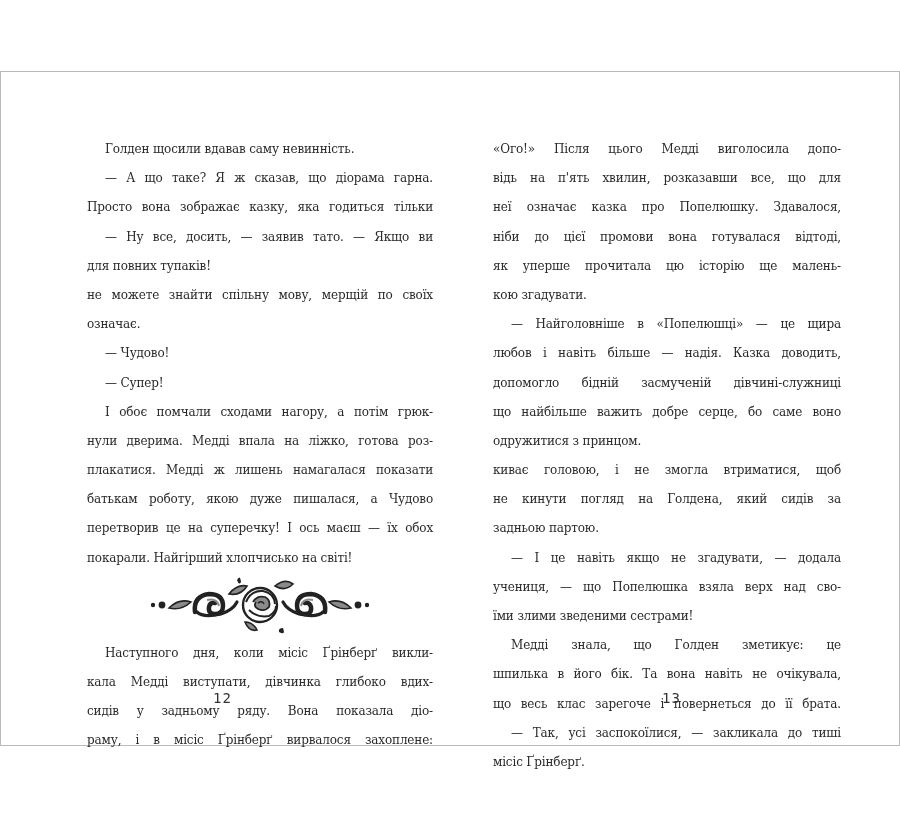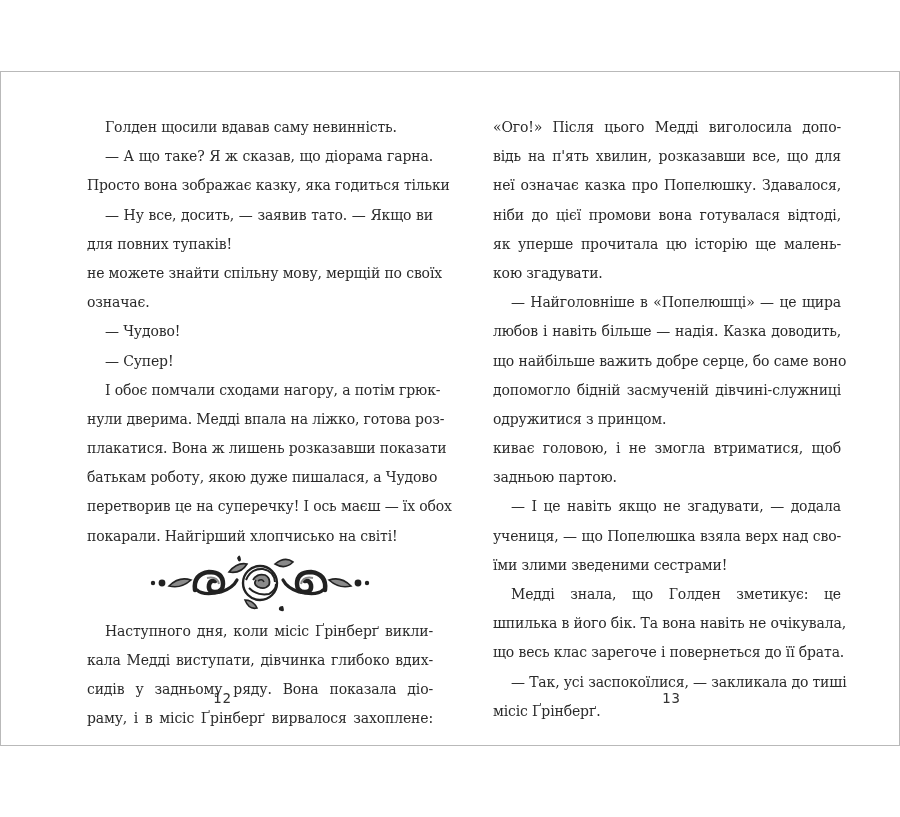--- a/index.html
+++ b/index.html
@@ -27,22 +27,22 @@
   .page {
     position: absolute;
     top: 0;
     height: 673px;
   }
   .page.left { left: 0; width: 449px; }
   .page.right { left: 449px; width: 449px; }
 
   .text {
     position: absolute;
-    top: 41px;
-    font-size: 14px;
+    top: 63px;
+    font-size: 12px;
     line-height: 29.2px;
     letter-spacing: -0.15px;
   }
   .page.left .text { left: 86px; width: 346px; }
   .page.right .text { left: 43px; width: 348px; }
 
   .line {
     display: block;
     white-space: nowrap;
     text-align: justify;
@@ -88,21 +88,21 @@
       <span class="line indent">— А що таке? Я ж сказав, що діорама гарна.</span>
       <span class="line">Просто вона зображає казку, яка годиться тільки</span>
       <span class="line indent">— Ну все, досить, — заявив тато. — Якщо ви</span>
       <span class="line last">для повних тупаків!</span>
       <span class="line">не можете знайти спільну мову, мерщій по своїх</span>
       <span class="line last">означає.</span>
       <span class="line indent last">— Чудово!</span>
       <span class="line indent last">— Супер!</span>
       <span class="line indent">І обоє помчали сходами нагору, а потім грюк-</span>
       <span class="line">нули дверима. Медді впала на ліжко, готова роз-</span>
-      <span class="line">плакатися. Вона ж лишень розказавши показати</span>
+      <span class="line">плакатися. Медді ж лишень намагалася показати</span>
       <span class="line">батькам роботу, якою дуже пишалася, а Чудово</span>
       <span class="line">перетворив це на суперечку! І ось маєш — їх обох</span>
       <span class="line last">покарали. Найгірший хлопчисько на світі!</span>
 
       <span class="ornament">
         <svg width="230" height="62" viewBox="0 0 230 62" xmlns="http://www.w3.org/2000/svg">
 
           <circle cx="8" cy="31" r="2.2" fill="#222"></circle>
           <circle cx="17" cy="31" r="3.4" fill="#222"></circle>
 
@@ -148,24 +148,25 @@
   <div class="page right">
     <div class="text">
       <span class="line">«Ого!» Після цього Медді виголосила допо-</span>
       <span class="line">відь на п'ять хвилин, розказавши все, що для</span>
       <span class="line">неї означає казка про Попелюшку. Здавалося,</span>
       <span class="line">ніби до цієї промови вона готувалася відтоді,</span>
       <span class="line">як уперше прочитала цю історію ще малень-</span>
       <span class="line last">кою згадувати.</span>
       <span class="line indent">— Найголовніше в «Попелюшці» — це щира</span>
       <span class="line">любов і навіть більше — надія. Казка доводить,</span>
+      <span class="line">допомогло бідній засмученій дівчині-служниці</span>
       <span class="line">що найбільше важить добре серце, бо саме воно</span>
-      <span class="line">допомогло бідній засмученій дівчині-служниці</span>
       <span class="line last">одружитися з принцом.</span>
       <span class="line">киває головою, і не змогла втриматися, щоб</span>
+      <span class="line">не кинути погляд на Голдена, який сидів за</span>
       <span class="line last">задньою партою.</span>
       <span class="line indent">— І це навіть якщо не згадувати, — додала</span>
       <span class="line">учениця, — що Попелюшка взяла верх над сво-</span>
       <span class="line last">їми злими зведеними сестрами!</span>
       <span class="line indent">Медді знала, що Голден зметикує: це</span>
       <span class="line">шпилька в його бік. Та вона навіть не очікувала,</span>
       <span class="line">що весь клас зарегоче і повернеться до її брата.</span>
       <span class="line indent">— Так, усі заспокоїлися, — закликала до тиші</span>
       <span class="line last">місіс Ґрінберґ.</span>
     </div>

